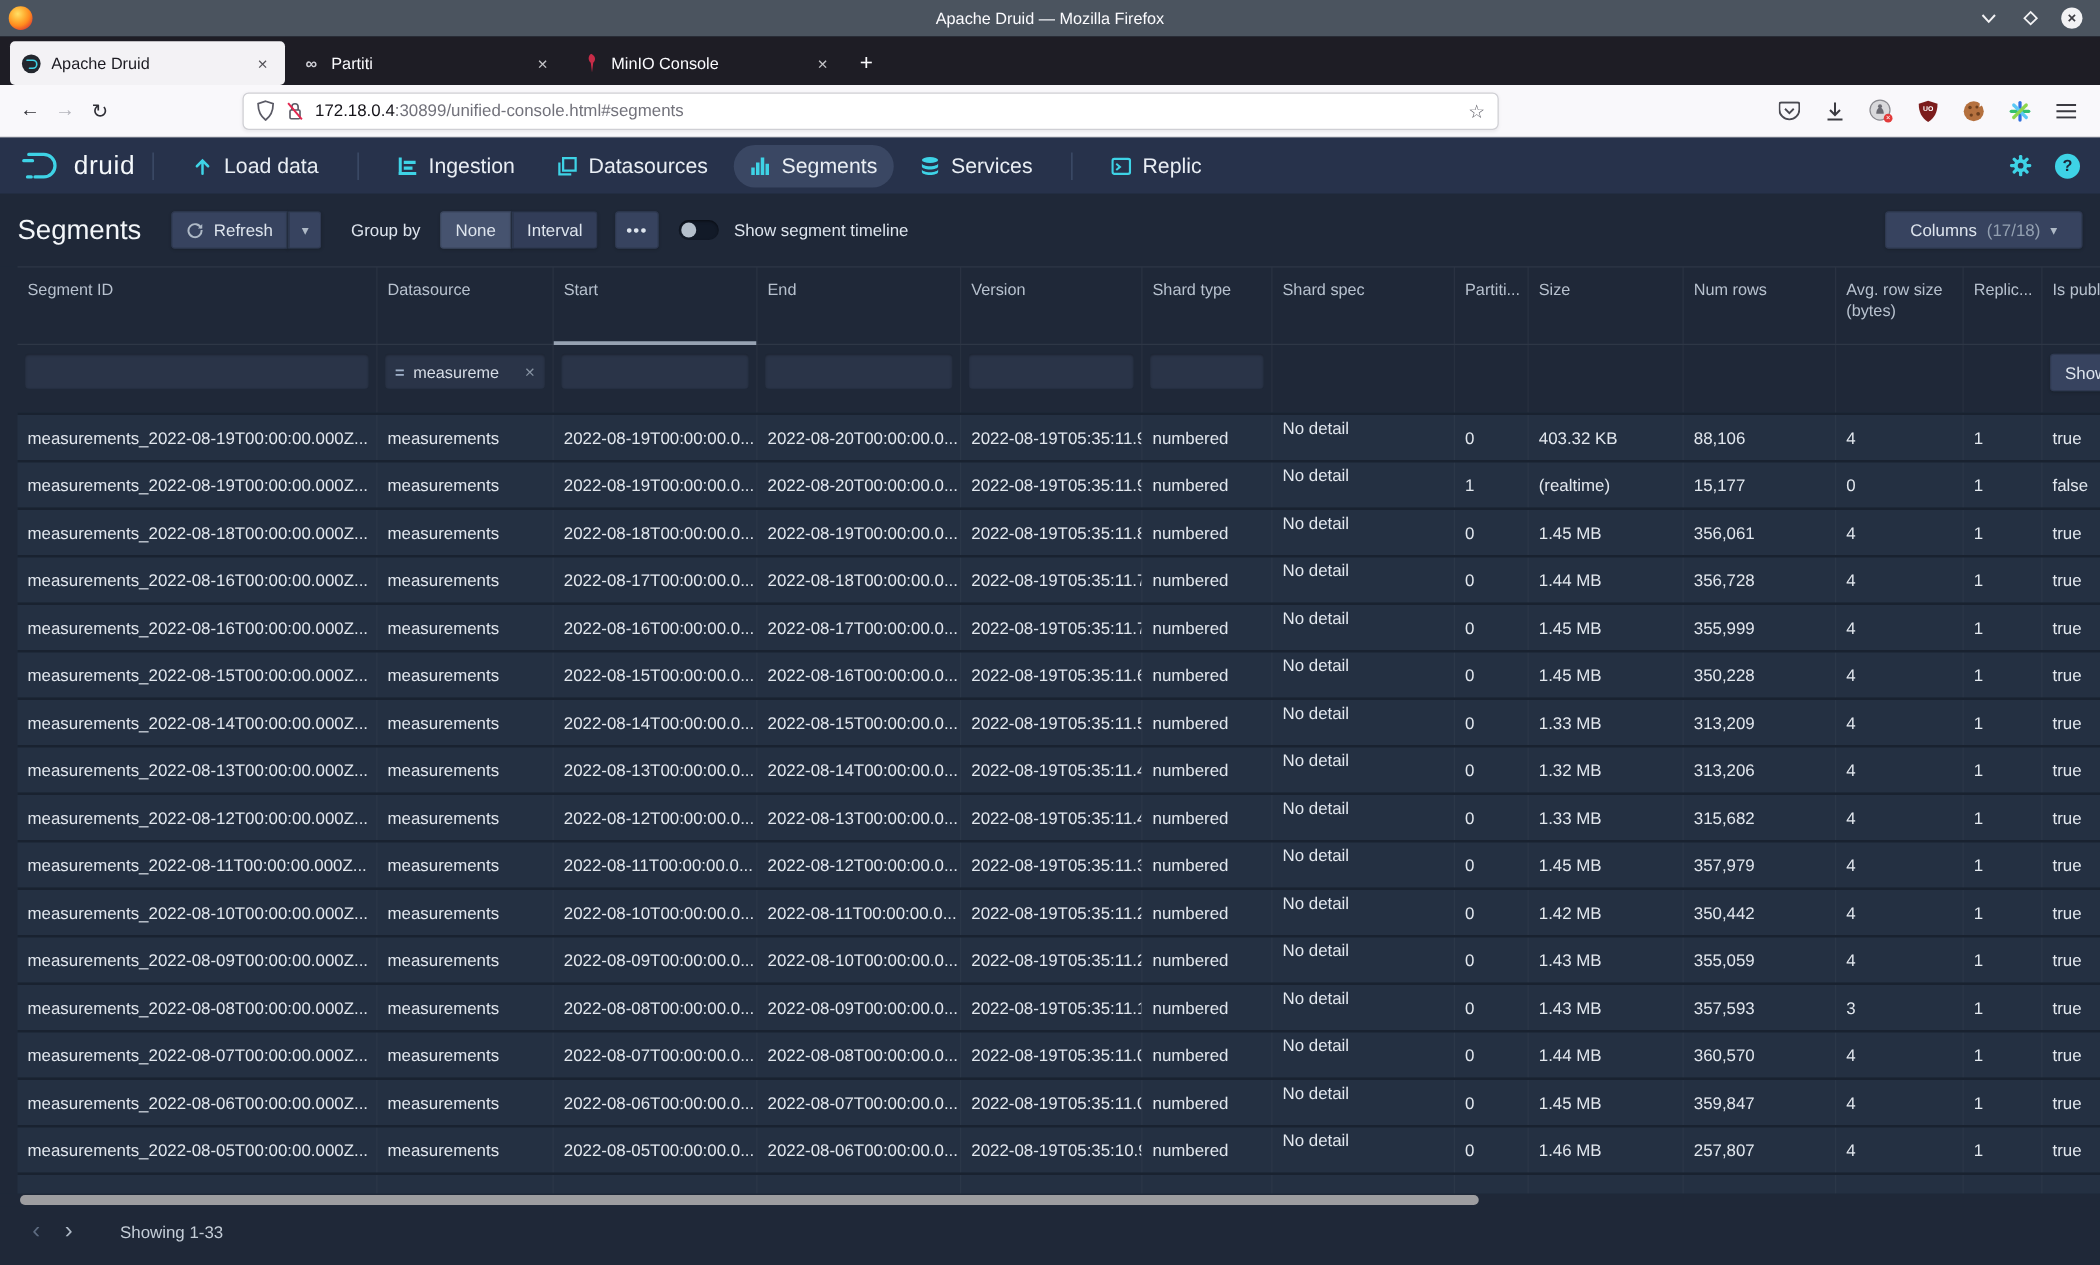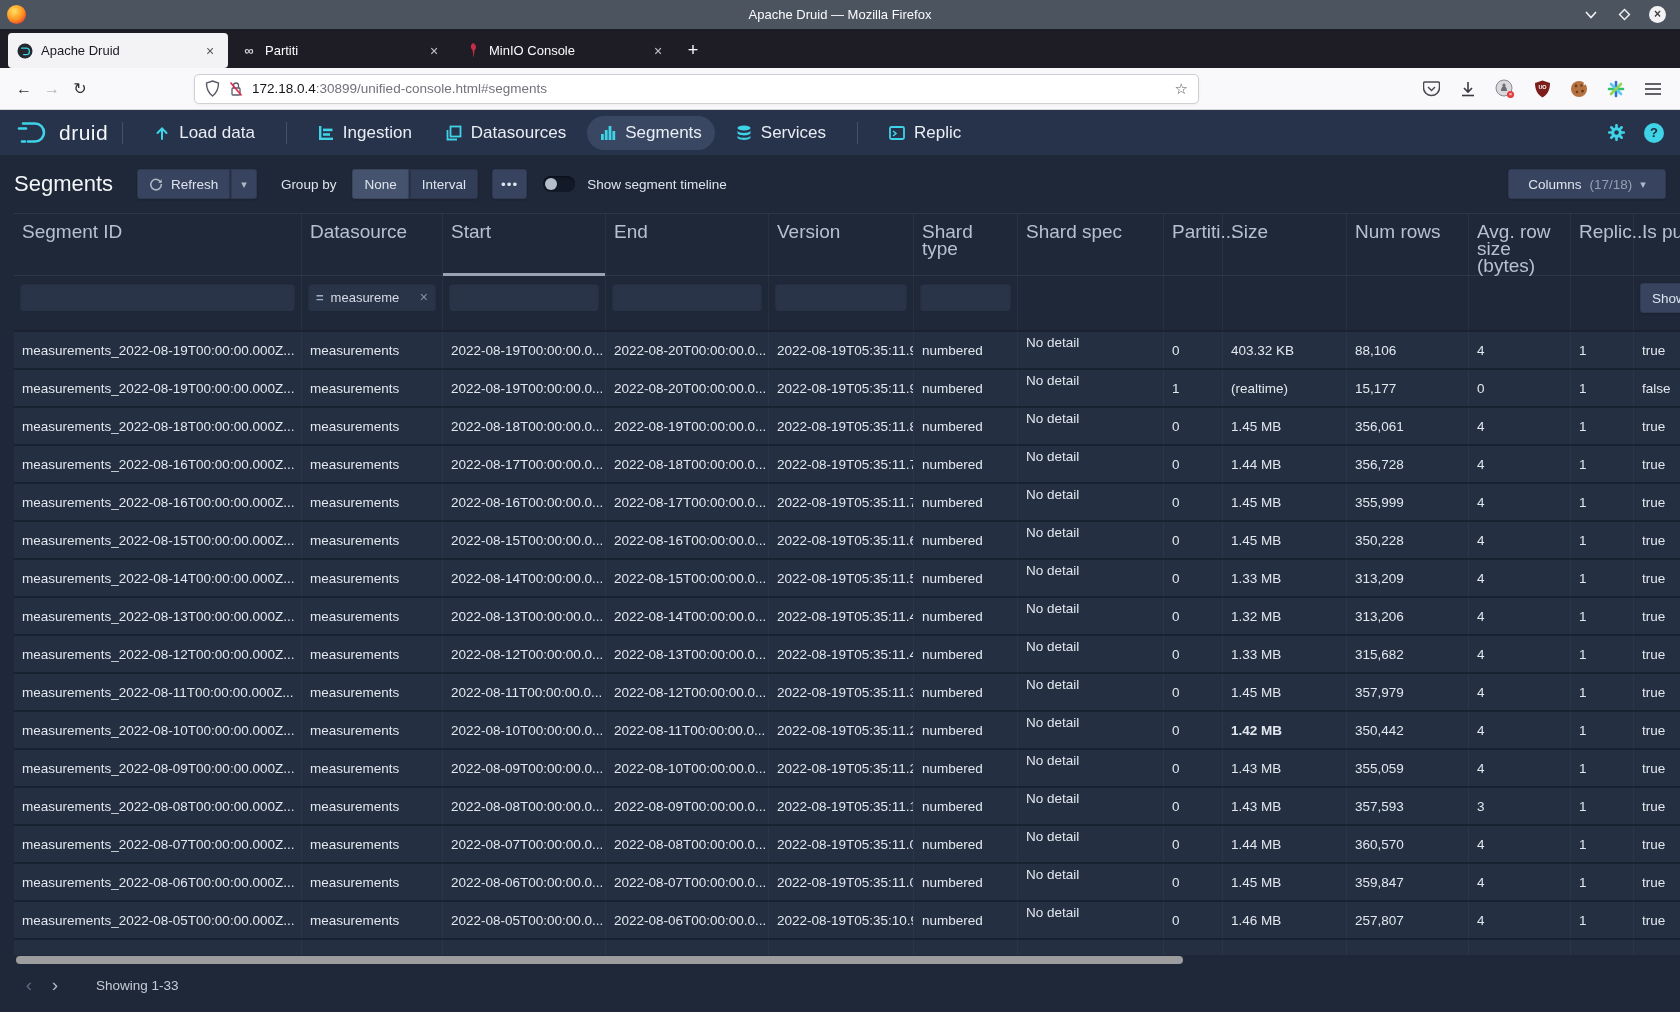--- a/index.html
+++ b/index.html
@@ -64,21 +64,21 @@
   .more { margin-left:14px; padding:0 9px; letter-spacing:1px; }
   .switch { margin-left:16px; width:32px; height:16px; border-radius:9px; background:#121a28; position:relative; box-shadow:inset 0 1px 2px rgba(0,0,0,.5); }
   .switch .knob { position:absolute; left:2px; top:2px; width:12px; height:12px; border-radius:50%; background:#b4bfcb; }
   .tog-label { margin-left:12px; font-size:13.5px; color:#dde4ed; }
   .columns-btn { margin-left:auto; width:158px; justify-content:center; }
   .columns-count { color:#93a0b1; }
   .caret-glyph { font-size:11px; color:#aeb9c6; }
   
   .tablewrap { margin-left:14px; width:1800px; }
   .thead { display:flex; height:63px; border-top:1px solid rgba(255,255,255,.07); border-bottom:1px solid rgba(255,255,255,.07); }
-  .th { padding:9px 8px 0 8px; font-size:19px; color:#b7c1ce; border-right:1px solid rgba(255,255,255,.05); position:relative; line-height:17px; }
+  .th { padding:9px 8px 0 8px; font-size:13px; color:#b7c1ce; border-right:1px solid rgba(255,255,255,.05); position:relative; line-height:17px; }
   .th.sorted::after { content:''; position:absolute; left:0; right:0; bottom:-1px; height:3px; background:#97a2b2; }
   .frow { display:flex; height:54px; }
   .fcell { padding:7px 6px; border-right:1px solid rgba(255,255,255,.04); }
   .finput { height:28px; background:#2a3448; border-radius:3px; box-shadow:inset 0 1px 2px rgba(0,0,0,.35); }
   .chip { height:28px; background:#2a3448; border-radius:3px; display:flex; align-items:center; padding:0 8px; gap:7px;
     font-size:13px; color:#d6dce5; box-shadow:inset 0 1px 2px rgba(0,0,0,.35); }
   .chip .op { color:#9fb0c8; font-weight:bold; }
   .chip .x { margin-left:auto; color:#8793a3; font-size:14px; }
   .showbtn { width:74px; justify-content:flex-start; }
   .row { display:flex; height:38px; background:#243042; border-top:2px solid #192230; color:#e2e7ee; font-size:13.5px; }
@@ -560,21 +560,21 @@
       </div>
       <div class="row">
         <div class="cell" style="width: 288px;">measurements_2022-08-10T00:00:00.000Z...</div>
         <div class="cell" style="width: 141px;">measurements</div>
         <div class="cell" style="width: 163px;">2022-08-10T00:00:00.0...</div>
         <div class="cell" style="width: 163px;">2022-08-11T00:00:00.0...</div>
         <div class="cell" style="width: 145px;">2022-08-19T05:35:11.2...</div>
         <div class="cell" style="width: 104px;">numbered</div>
         <div class="cell top" style="width: 146px;">No detail</div>
         <div class="cell" style="width: 59px;">0</div>
-        <div class="cell" style="width: 124px; font-weight: bold;">1.42 MB</div>
+        <div class="cell" style="width: 124px;">1.42 MB</div>
         <div class="cell" style="width: 122px;">350,442</div>
         <div class="cell" style="width: 102px;">4</div>
         <div class="cell" style="width: 63px;">1</div>
         <div class="cell" style="width: 160px;">true</div>
       </div>
       <div class="row">
         <div class="cell" style="width: 288px;">measurements_2022-08-09T00:00:00.000Z...</div>
         <div class="cell" style="width: 141px;">measurements</div>
         <div class="cell" style="width: 163px;">2022-08-09T00:00:00.0...</div>
         <div class="cell" style="width: 163px;">2022-08-10T00:00:00.0...</div>

